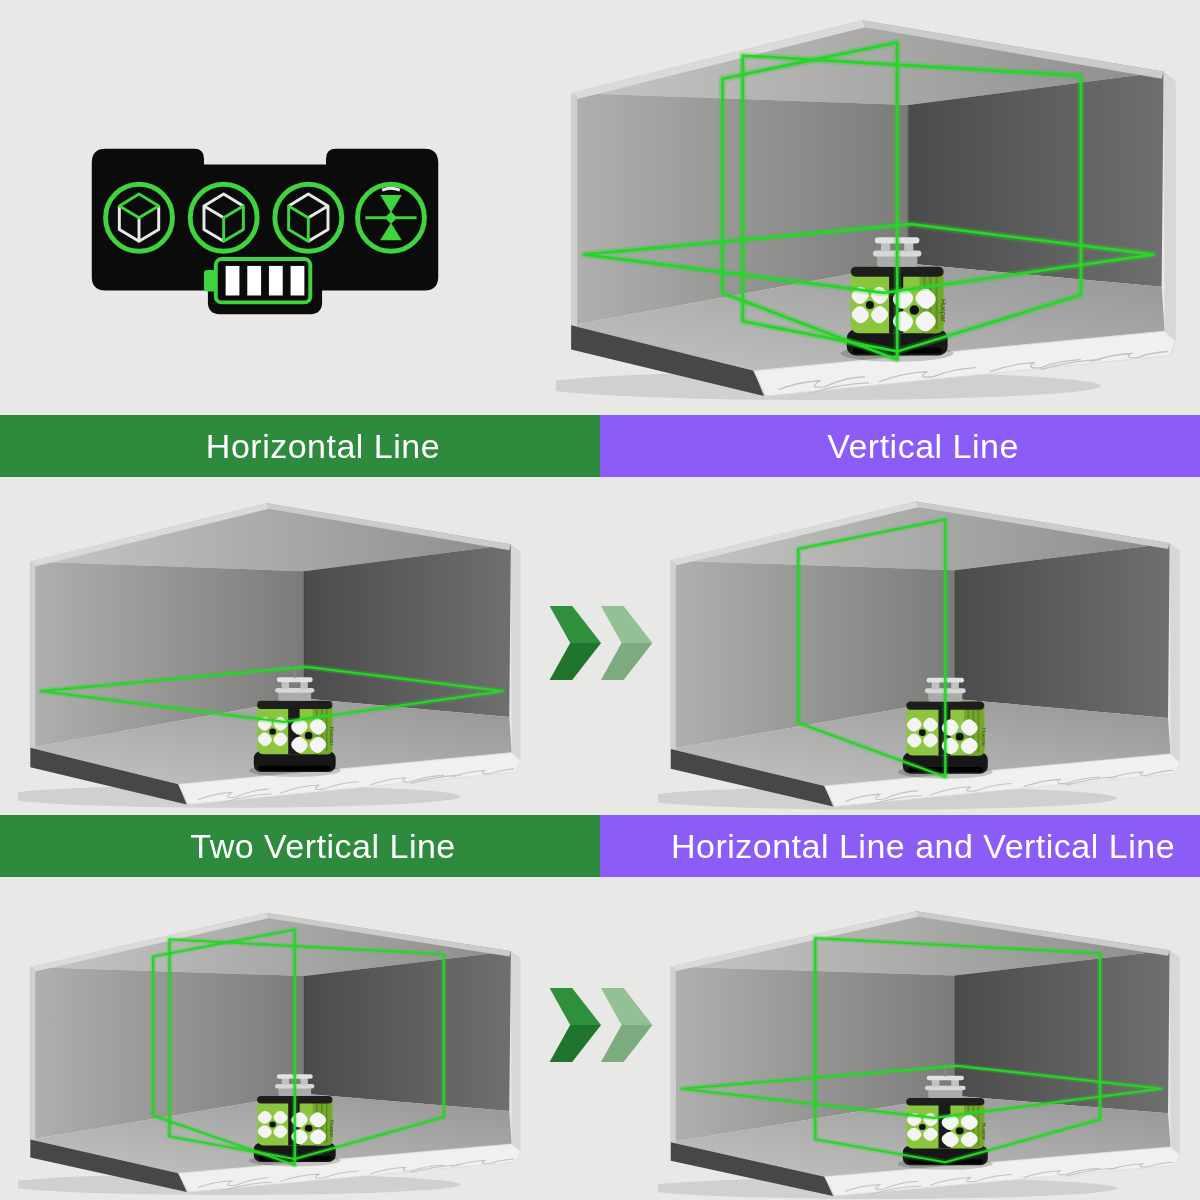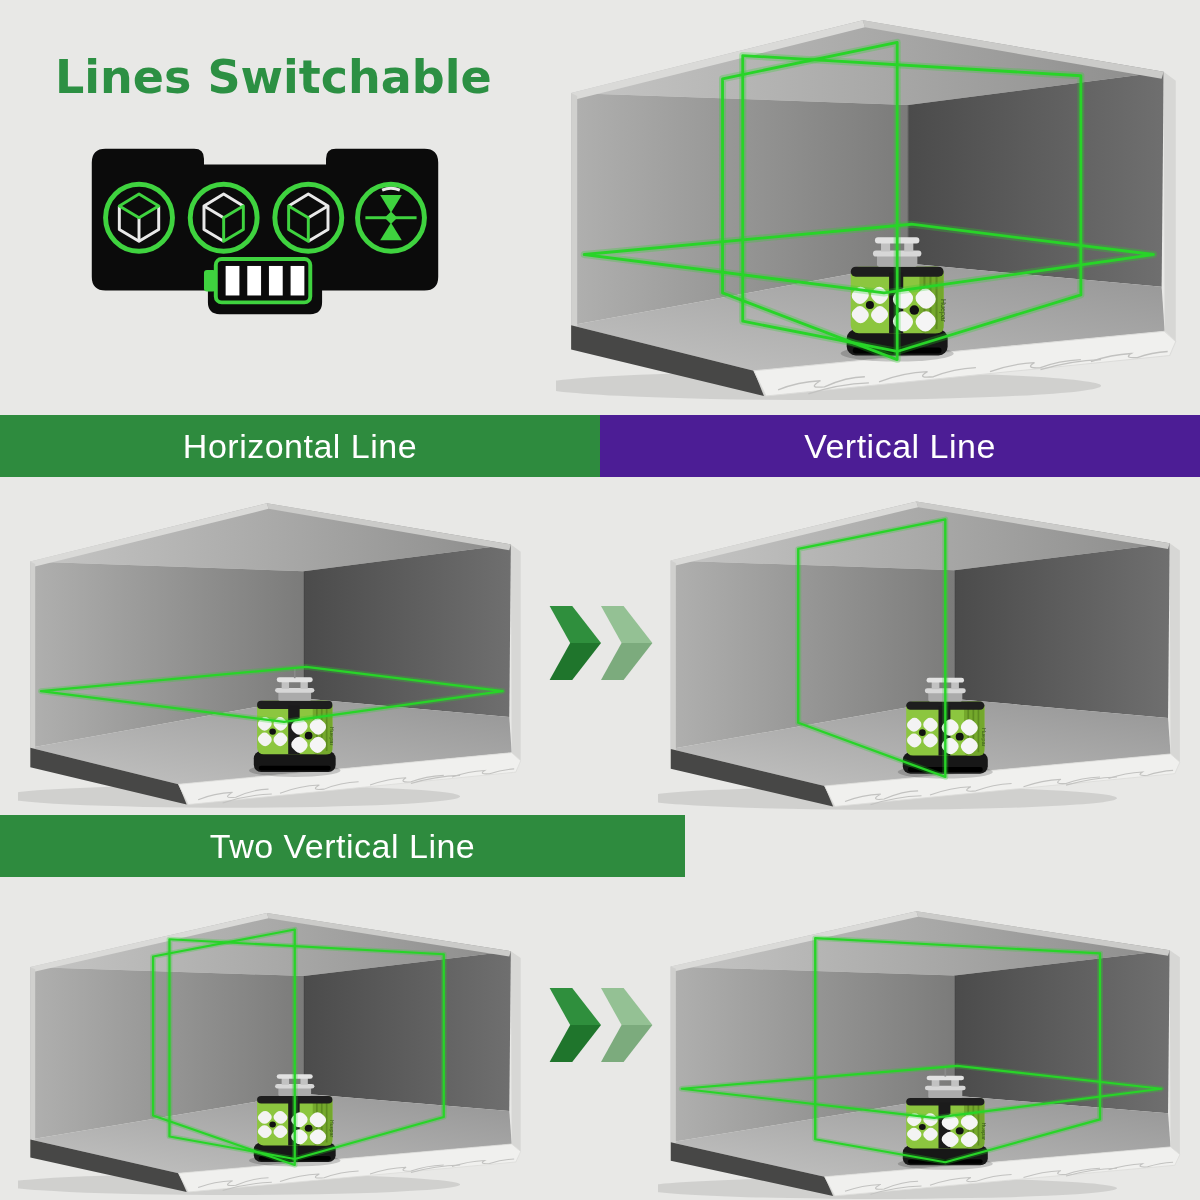--- a/index.html
+++ b/index.html
@@ -10,43 +10,42 @@
   .remote{position:absolute;left:78px;top:140px;width:374px;height:184px;}
   .room-slot{position:absolute;}
   .room-slot svg.room{width:100%;height:100%;display:block;}
   .hero-room{left:556px;top:0;width:646px;height:404px;}
   .r1l{left:18px;top:487px;width:524px;height:324px;}
   .r1r{left:658px;top:485px;width:544px;height:328px;}
   .r2l{left:18px;top:898px;width:524px;height:300px;}
   .r2r{left:658px;top:896px;width:544px;height:306px;}
   .banner-row{position:absolute;left:0;width:1200px;height:62px;display:flex;}
   .row1{top:415px;} .row2{top:815px;justify-content:space-between;}
-  .banner{width:685px;height:62px;display:flex;align-items:center;justify-content:center;}
-  .banner.dark{background:#2e8b3e;} .banner.light{background:#4c1d95;}
+  .banner{width:685px;height:62px;display:flex;align-items:center;justify-content:center;padding-left:46px;}
+  .banner.dark{background:#2e8b3e;} .banner.light{background:#8b5cf6;}
   .banner-label{color:#ffffff;font-size:34px;font-weight:400;letter-spacing:0.5px;}
   .arrow{position:absolute;width:104px;height:74px;}
   .arrow1{left:549px;top:606px;} .arrow2{left:549px;top:988px;}
   .a1t{fill:#2f8f3d;} .a1b{fill:#1f752c;} .a2t{fill:#94c194;} .a2b{fill:#7cab7d;}
   
   .remote-body{fill:#0b0b0b;}
   .ring{fill:none;stroke:#3fd33f;stroke-width:5px;}
   .cw{fill:none;stroke:#e9e9e9;stroke-width:3px;stroke-linejoin:round;}
   .cg{fill:none;stroke:#3fd33f;stroke-width:3px;stroke-linejoin:round;}
   .bat-outline{fill:none;stroke:#3fd33f;stroke-width:4px;}
   
   .laser-glow{fill:none;stroke:rgba(40,212,40,0.28);stroke-width:7px;stroke-linejoin:round;}
   .laser-core{fill:none;stroke:#28d428;stroke-width:2.8px;stroke-linejoin:round;}
   .devlabel{font-family:"Liberation Sans",sans-serif;font-size:7px;fill:#35521a;}
 </style>
 </head>
 <body>
 
 <div class="page">
 
-  <h1 class="title">Lines Switchable</h1>
 
   <svg class="remote" viewBox="0 0 380 185">
     <path class="remote-body" d="M28 8 H118 Q128 8 128 18 V24 H252 V18 Q252 8 262 8 H352 Q366 8 366 22 V138 Q366 152 352 152 H248 V164 Q248 176 236 176 H144 Q132 176 132 164 V152 H28 Q14 152 14 138 V22 Q14 8 28 8 Z"></path>
 
     <g transform="translate(62,78)">
       <circle class="ring" r="34"></circle>
       <g>
         <polyline class="cw" points="-20,-12 -20,12 0,24 20,12 20,-12"></polyline>
         <polyline class="cw" points="0,0 0,24"></polyline>
         <polygon class="cg" points="0,-24 20,-12 0,0 -20,-12"></polygon>
@@ -413,20 +412,23 @@
       <path class="laser-core" d="M165,78 L338,42 L338,356 L165,290 Z"></path>
     </g>
 
   </svg>
 </div>
 
   <div class="banner-row row2">
     <div class="banner dark">
       <span class="banner-label">Two Vertical Line</span>
     </div>
+    <div class="banner light">
+      <span class="banner-label">Horizontal Line and Vertical Line</span>
+    </div>
   </div>
 
   <div class="room-slot r2l">
   <svg class="room" viewBox="0 0 640 400" preserveAspectRatio="none">
     <defs>
       <linearGradient id="gCeil" x1="0" y1="0" x2="1" y2="0">
         <stop offset="0" stop-color="#c6c6c5"></stop>
             <stop offset="1" stop-color="#8d8d8c"></stop>
       </linearGradient>
       <linearGradient id="gLeft" x1="0" y1="0" x2="1" y2="0">

